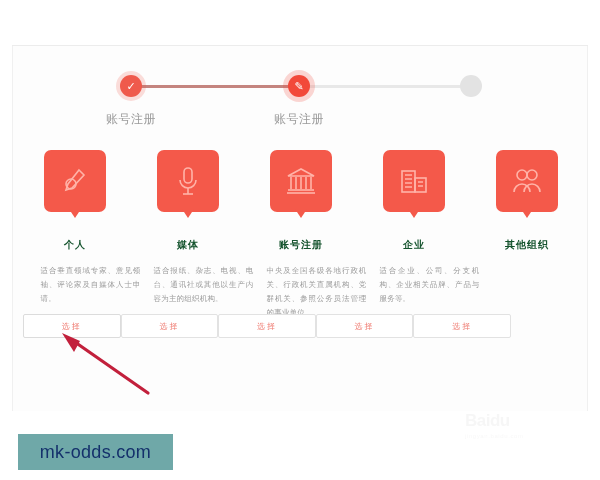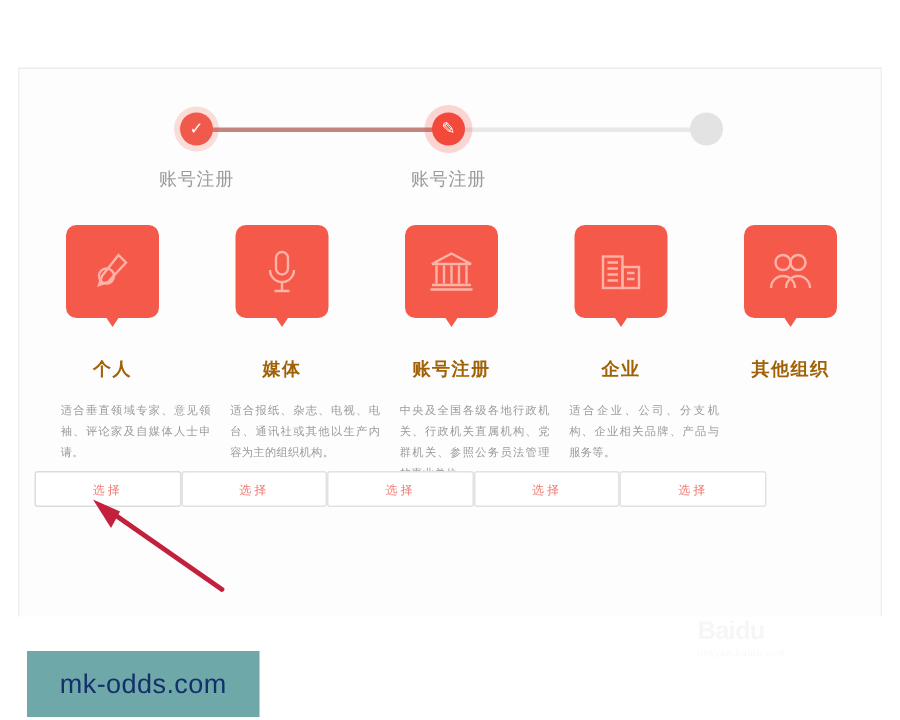--- a/index.html
+++ b/index.html
@@ -125,23 +125,23 @@
     width: 0; height: 0;
     border-left: 6px solid transparent;
     border-right: 6px solid transparent;
     border-top: 9px solid #f4594a;
   }
   .tile svg { position: absolute; left: 15px; top: 15px; }
   .tile svg * { stroke: #ffb3a8; fill: none; stroke-width: 1.6; }
 
   .card-title {
     margin-top: 14px;
-    font-size: 12px;
+    font-size: 10px;
     font-weight: bold;
-    color: #a16207;
+    color: #14532d;
     letter-spacing: 1px;
   }
   .card-desc {
     margin-top: 12px;
     width: 100px;
     font-size: 7.5px;
     line-height: 1.85;
     color: #9b9b9b;
     text-align: justify;
     letter-spacing: .2px;
@@ -162,21 +162,21 @@
     justify-content: center;
     cursor: pointer;
     font-family: inherit;
   }
   .card-btn.first { border-color: #dcdcdc; }
   .btn-row {
     position: absolute;
     left: 10px; top: 268px;
     width: 488px;
     display: flex;
-    justify-content: flex-end;
+    justify-content: flex-start;
   }
 
   
   .arrow { position: absolute; left: 0; top: 0; pointer-events: none; }
 
   
   .watermark {
     position: absolute;
     left: 452px; top: 366px;
     width: 130px; height: 34px;
@@ -193,21 +193,21 @@
     margin-top: 4px;
     font-size: 6px;
     color: #f1f1f1;
     letter-spacing: .6px;
   }
 
   
   .site-tag {
     position: absolute;
     left: 18px; top: 434px;
-    width: 155px; height: 44px;
+    width: 155px; height: 36px;
     background: #6fa8a8;
     display: flex;
     align-items: center;
     justify-content: center;
     color: #14306b;
     font-size: 18px;
     letter-spacing: .3px;
   }
 </style>
 </head>

